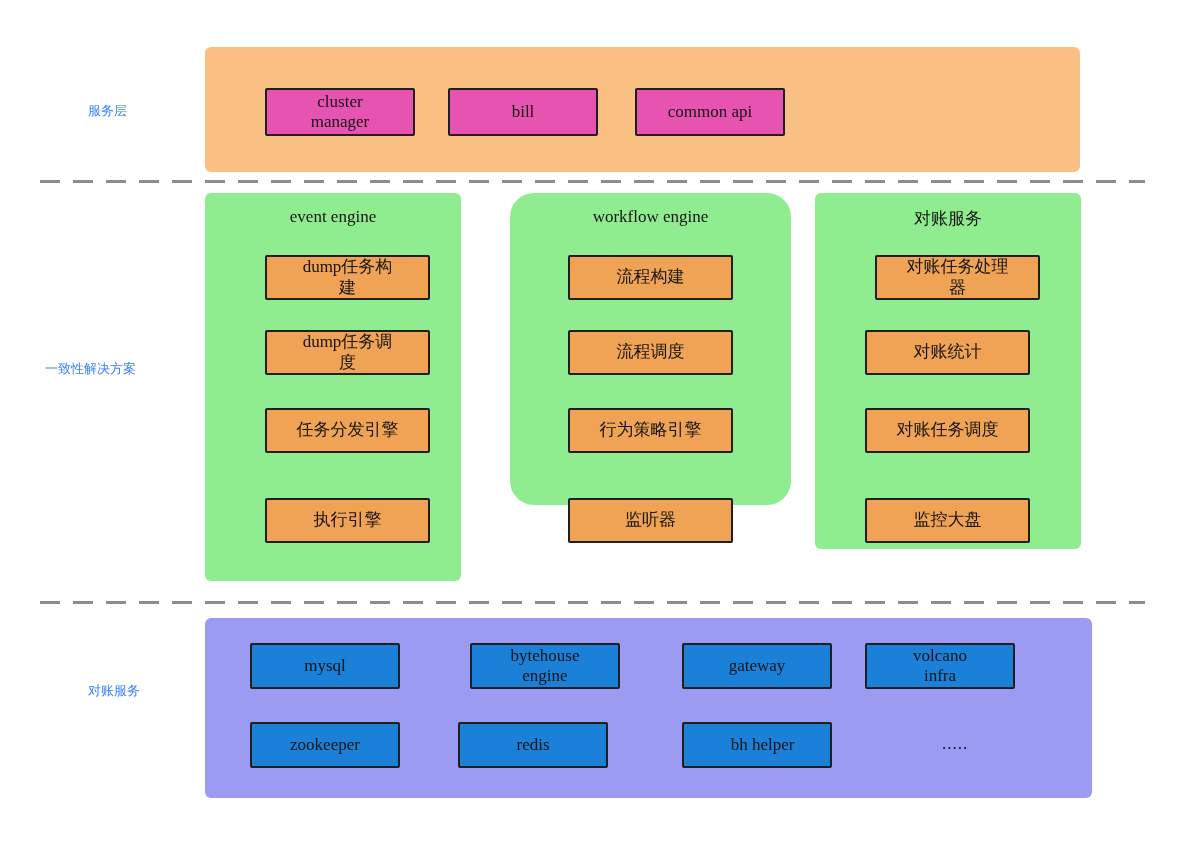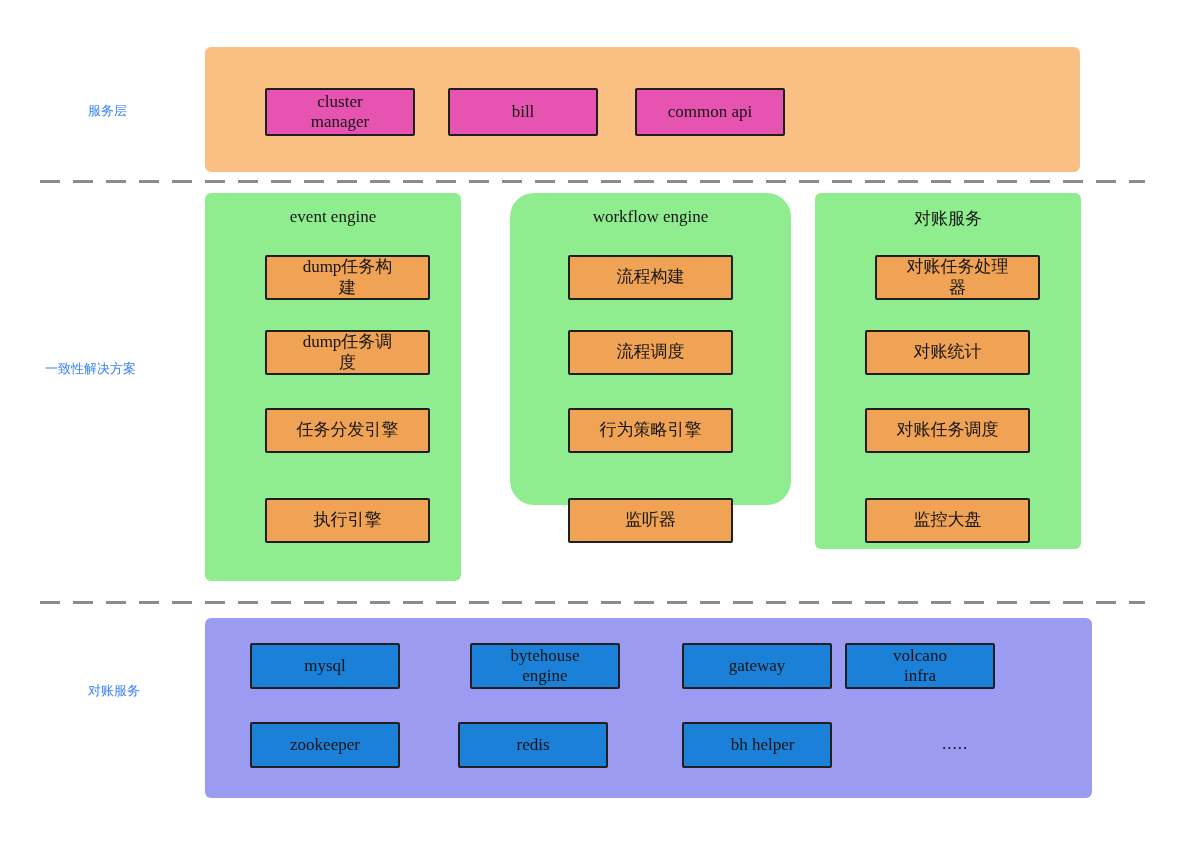--- a/index.html
+++ b/index.html
@@ -116,21 +116,21 @@
     <div class="box orange" style="left:50px; top:305px;">监控大盘</div>
   </div>
 
   <div class="dashed-sep" style="top:601px;"></div>
 
   <div class="panel infra" style="left:205px; top:618px; width:887px; height:180px;">
     <div class="box blue" style="left:45px; top:25px;">mysql</div>
     <div class="box blue" style="left:253px; top:25px;margin-left:12px;">bytehouse
 engine</div>
     <div class="box blue" style="left:477px; top:25px;">gateway</div>
-    <div class="box blue" style="left:640px; top:25px;">volcano
+    <div class="box blue" style="left:660px; top:25px;">volcano
 infra</div>
 
     <div class="box blue" style="left:45px; top:104px;">zookeeper</div>
     <div class="box blue" style="left:253px; top:104px;">redis</div>
     <div class="box blue" style="left:477px; top:104px;padding-left:11px;">bh helper</div>
     <div class="ellipsis" style="left:675px; top:116px;">.....</div>
   </div>
 
 </div>
 

